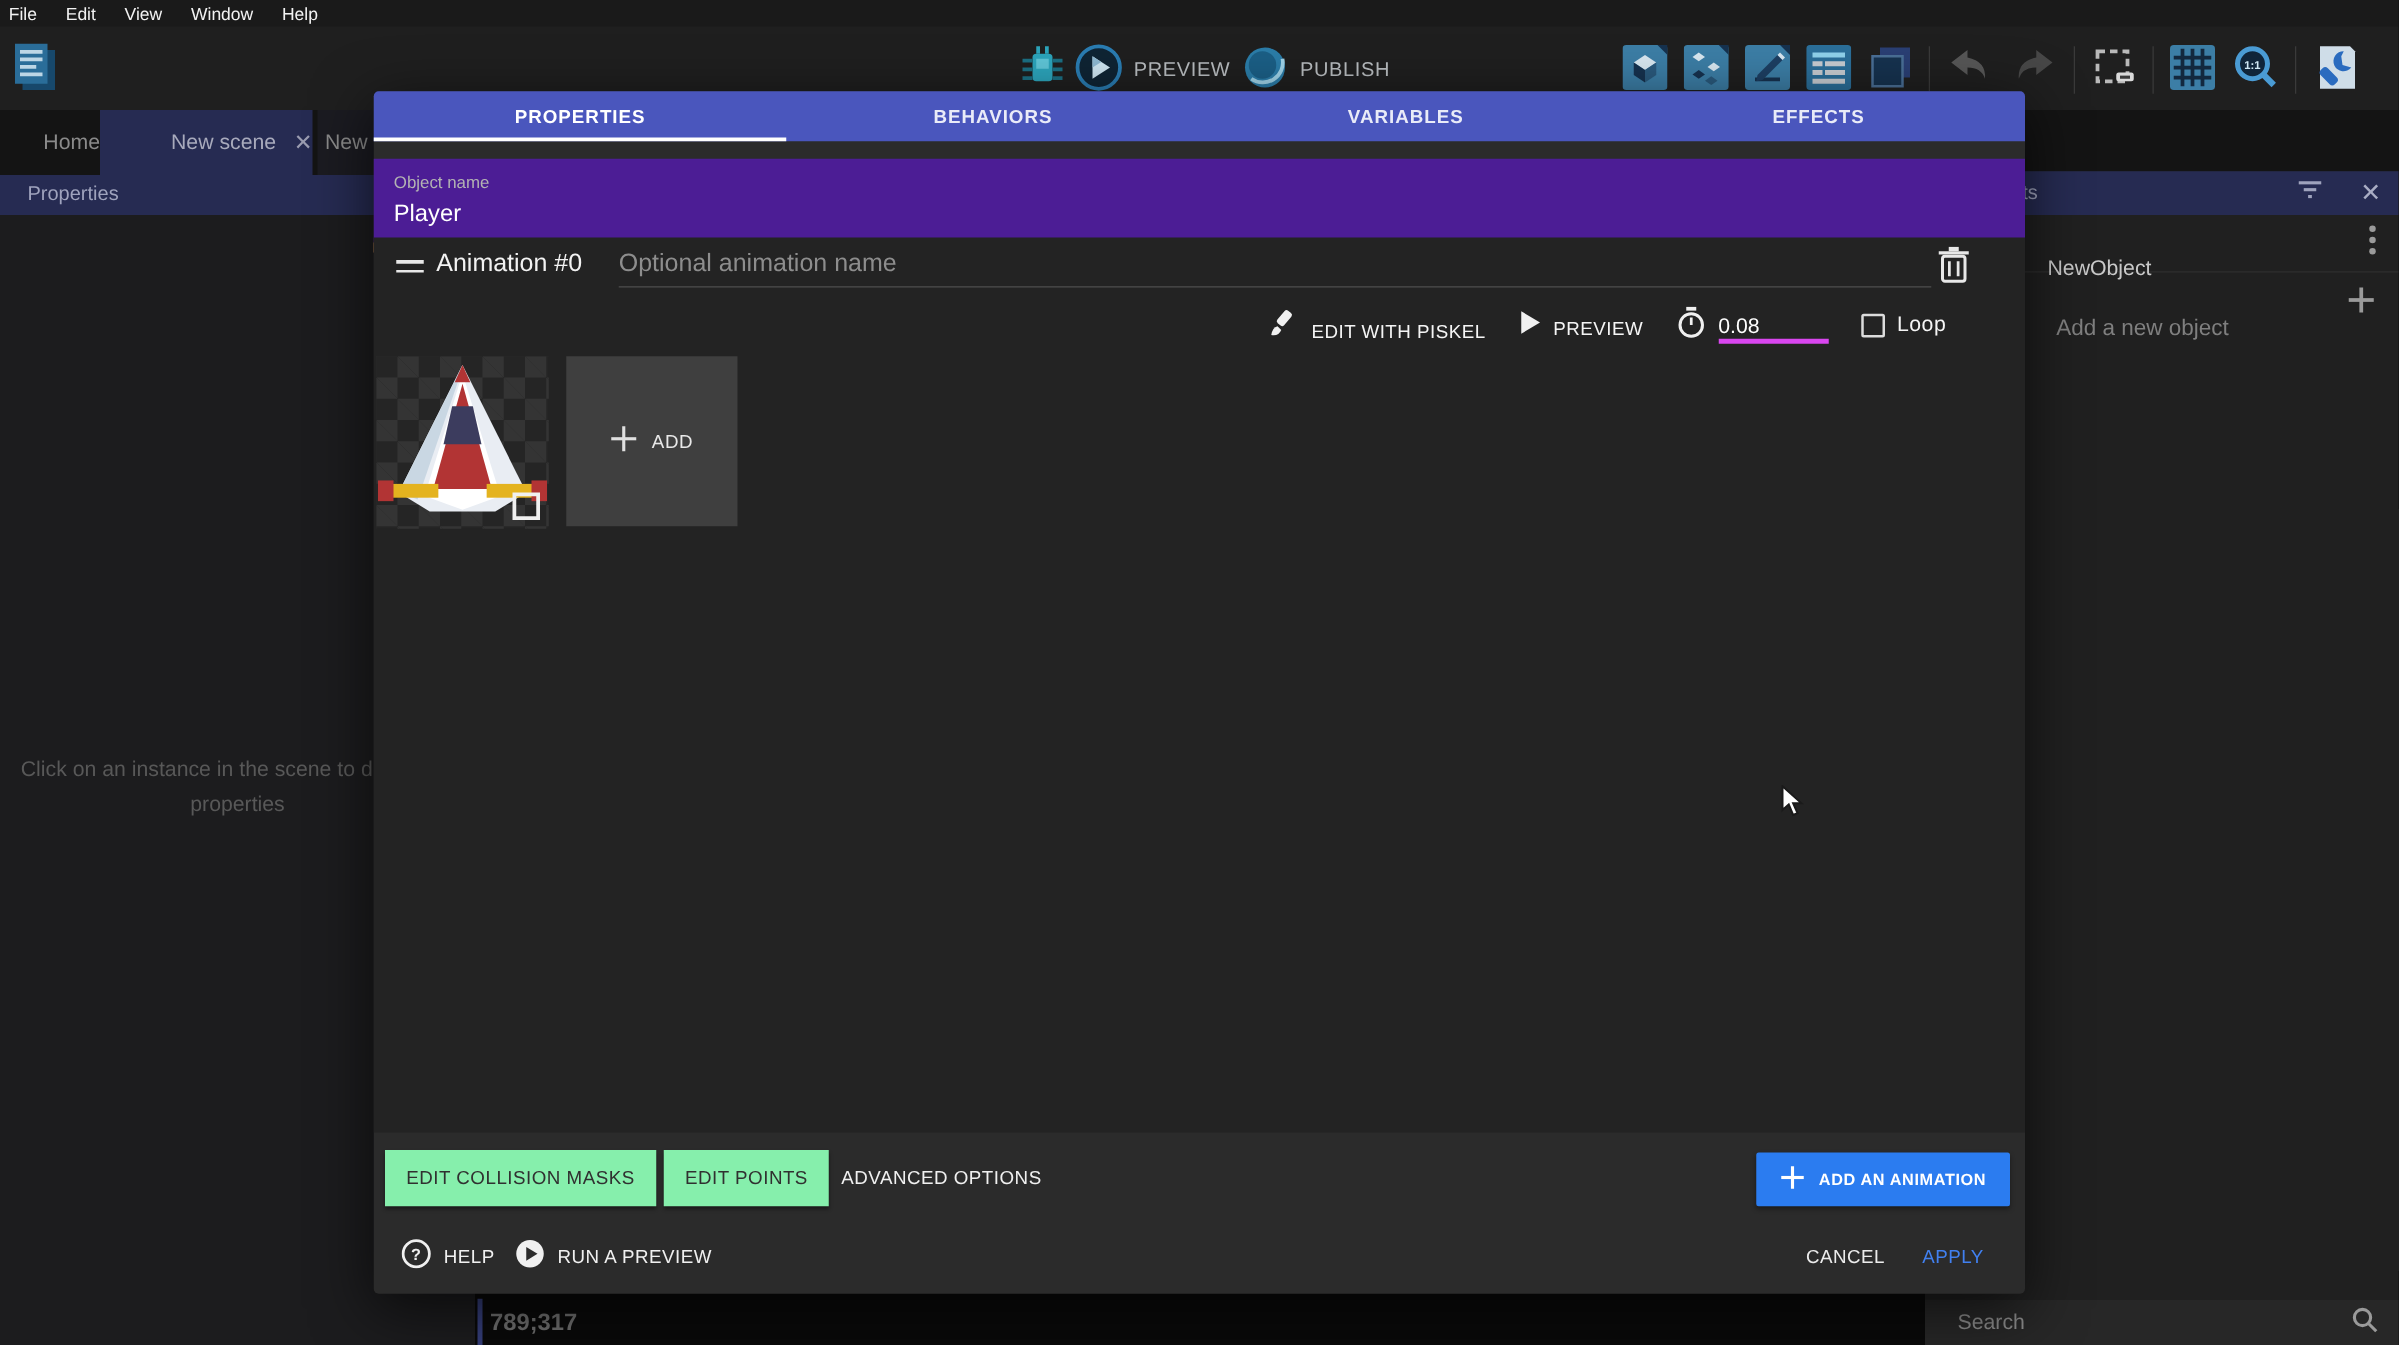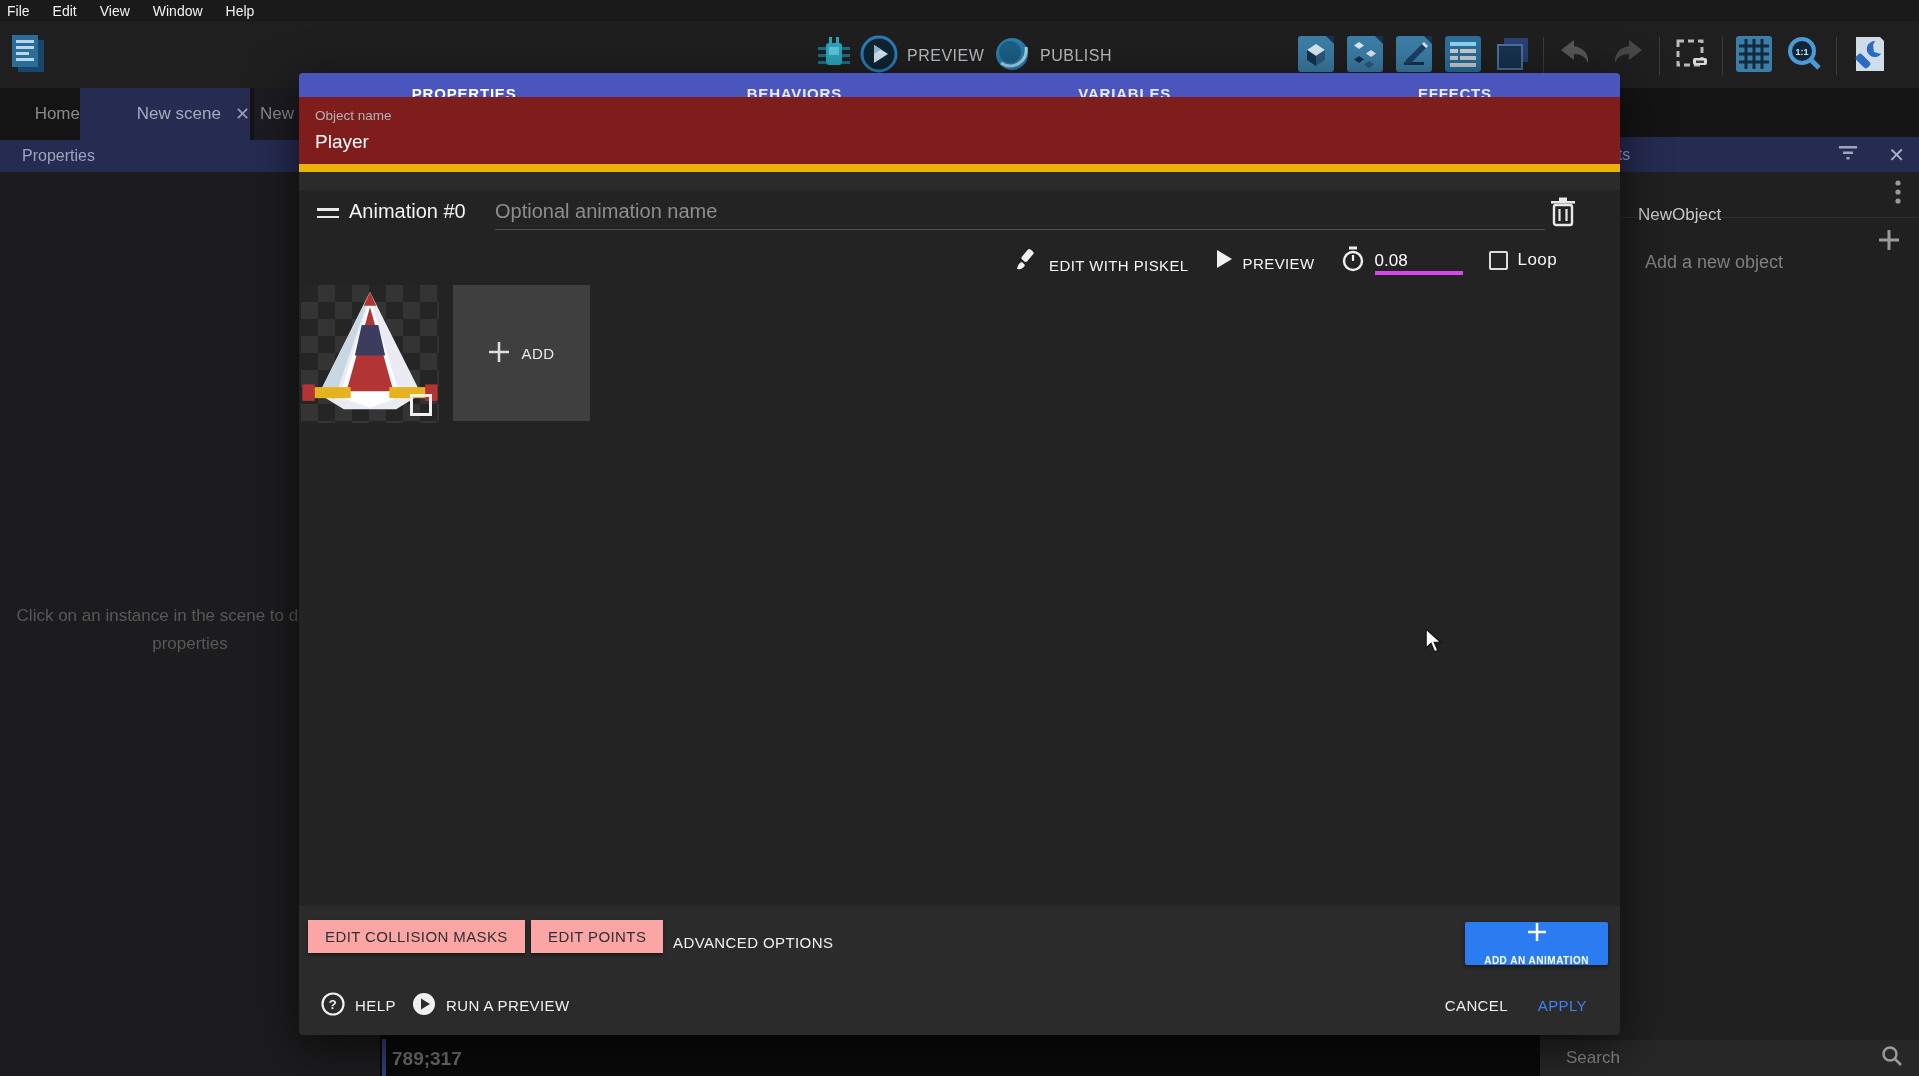--- a/index.html
+++ b/index.html
@@ -58,21 +58,21 @@
   
   #dialog { position:absolute; left:299px; top:73px; width:1321px; height:962px; background:#2b2b2b;
     border-radius:4px; box-shadow:0 12px 48px rgba(0,0,0,.65); z-index:10; }
   #dlg-tabs { position:absolute; left:0; top:0; width:100%; height:40px; background:#4a56bd;
     display:flex; border-radius:4px 4px 0 0; }
   .dlg-tab { position:relative; flex:1; display:flex; align-items:center; justify-content:center;
     color:#e9ebf8; font-size:15px; font-weight:600; letter-spacing:.8px; cursor:pointer; }
   .dlg-tab.active { color:#ffffff; }
   .dlg-tab.active::after { content:""; position:absolute; left:0; bottom:0; width:100%; height:3px; background:#fff; }
 
-  #name-strip { position:absolute; left:0; top:24px; width:100%; height:75px; background:#7f1d1d;
+  #name-strip { position:absolute; left:0; top:54px; width:100%; height:75px; background:#4c1d95;
     border-bottom:8px solid #eab308; }
   #name-strip .flabel { position:absolute; left:16px; top:11px; font-size:13.5px; color:#b3b3b3; }
   #name-strip input { position:absolute; left:16px; top:34px; width:1280px; background:transparent;
     border:none; outline:none; color:#ffffff; font-size:19px; font-family:"Liberation Sans", sans-serif; }
 
   #anim-sec { position:absolute; left:0; top:117px; width:100%; height:716px; background:#232323; }
   #drag-handle { position:absolute; left:18px; top:18px; width:22px; }
   #drag-handle div { height:2.5px; background:#e8e8e8; margin-bottom:5px; }
   #anim-title { position:absolute; left:50px; top:10px; color:#f2f2f2; font-size:20px; }
   #anim-name { position:absolute; left:196px; top:4px; width:1050px; height:36px; background:transparent;
@@ -93,28 +93,28 @@
     background-image:
       linear-gradient(45deg,#343434 25%,transparent 25%,transparent 75%,#343434 75%),
       linear-gradient(45deg,#343434 25%,transparent 25%,transparent 75%,#343434 75%);
     background-position:0 0,17px 17px; background-size:34px 34px; cursor:pointer; }
   #frame-check { position:absolute; right:7px; bottom:7px; width:22px; height:22px;
     border:3px solid #f0f0f0; }
   #add-frame { position:absolute; left:154px; top:95px; width:137px; height:136px; background:#3f3f3f;
     display:flex; align-items:center; justify-content:center; gap:11px; color:#e8e8e8;
     font-size:15px; letter-spacing:.5px; cursor:pointer; }
 
-  .grey-btn { position:absolute; top:847px; height:33px; background:#fca5a5; color:#303030;
+  .grey-btn { position:absolute; top:847px; height:45px; background:#86efac; color:#303030;
     display:flex; align-items:center; padding:16px 17px; font-size:15px; letter-spacing:.4px;
     font-weight:500; box-shadow:0 2px 3px rgba(0,0,0,.45); cursor:pointer; }
   #btn-advanced { position:absolute; left:374px; top:847px; height:45px; display:flex; align-items:center;
     color:#f0f0f0; font-size:15px; letter-spacing:.4px; font-weight:500; cursor:pointer; }
   #btn-add-anim { position:absolute; right:12px; top:849px; height:43px; background:#2b7cf0;
     border-radius:2px; display:flex; align-items:center; gap:11px; padding:0 19px; color:#fff;
-    font-size:10px; font-weight:600; letter-spacing:.5px; box-shadow:0 2px 4px rgba(0,0,0,.4); cursor:pointer;flex-direction:column; }
+    font-size:13px; font-weight:600; letter-spacing:.5px; box-shadow:0 2px 4px rgba(0,0,0,.4); cursor:pointer; }
 
   #dlg-footer { position:absolute; left:0; top:912px; width:100%; height:40px; }
   .foot-btn { position:absolute; display:flex; align-items:center; gap:10px; color:#f0f0f0;
     font-size:15px; letter-spacing:.4px; font-weight:500; height:40px; cursor:pointer; }
   #btn-cancel { right:112px; color:#ececec; }
   #btn-apply { right:33px; color:#4180f0; }
 
   
   #cursor { position:absolute; left:1424px; top:628px; z-index:60; }
 </style>

